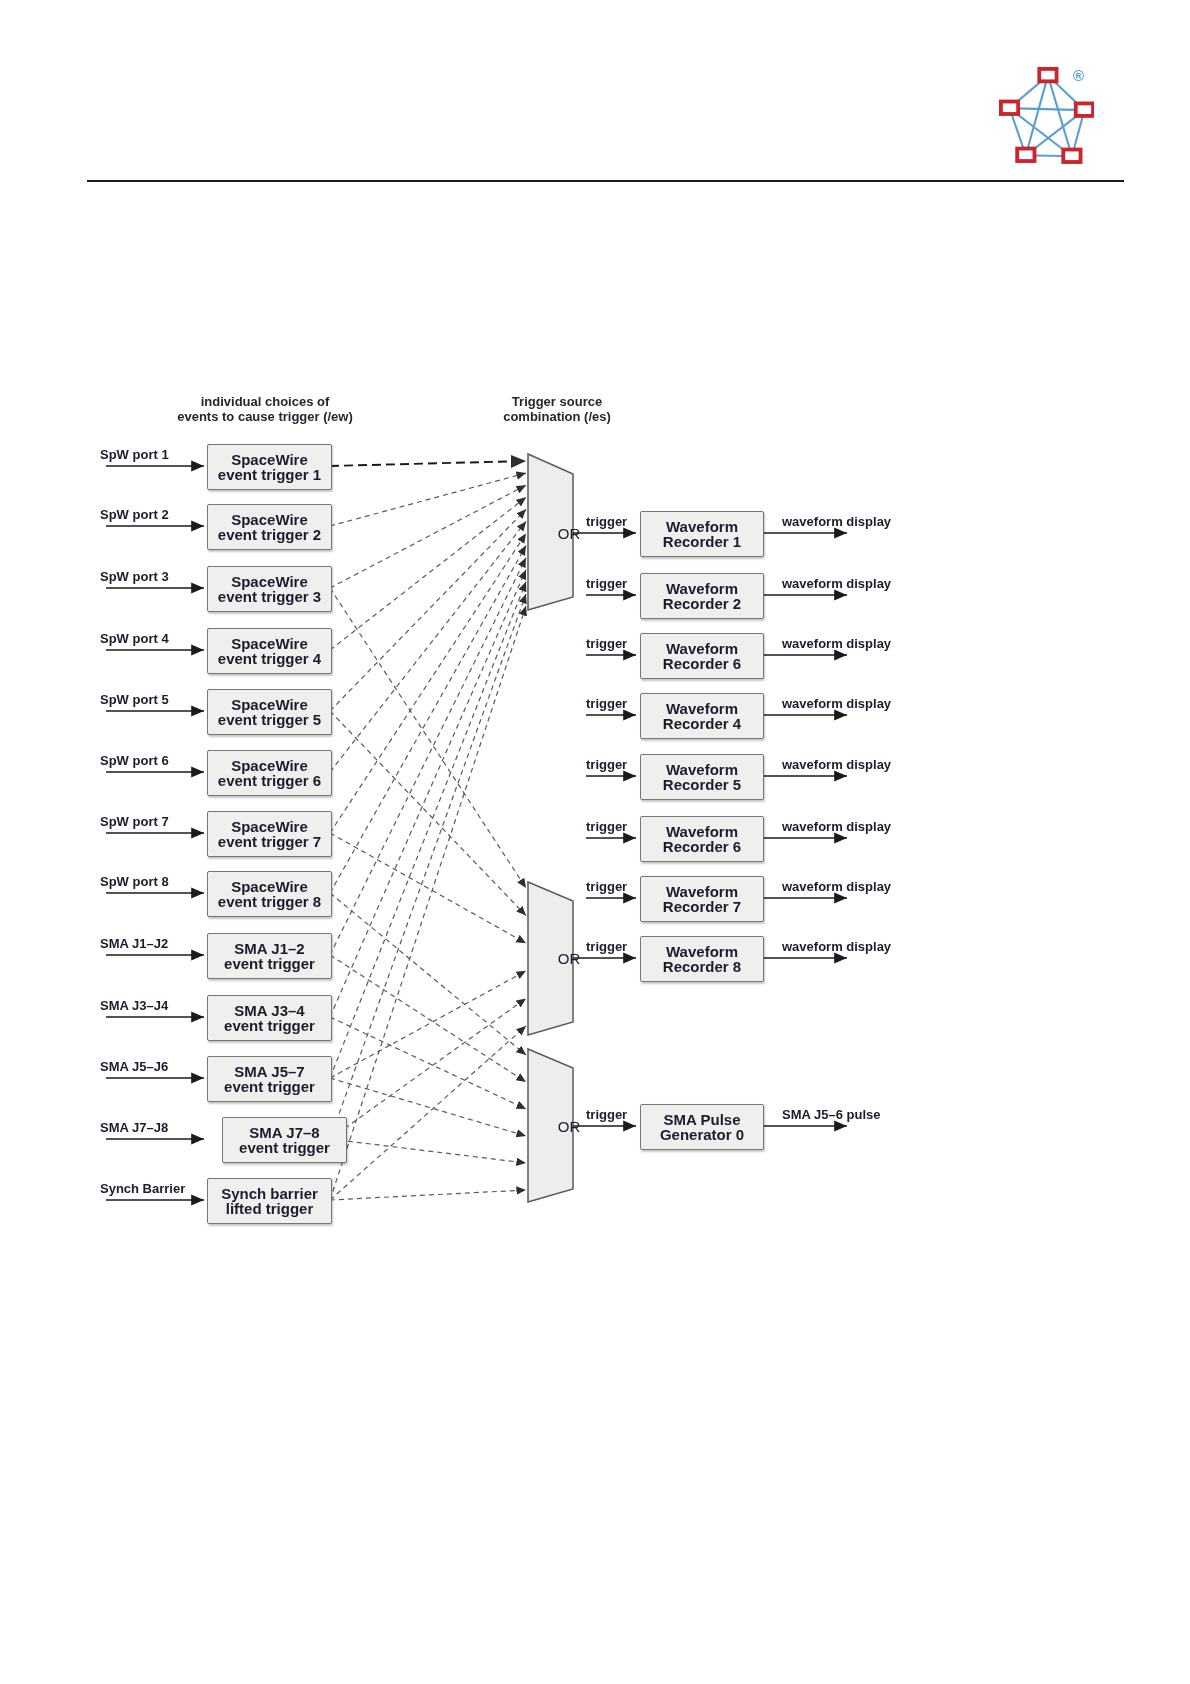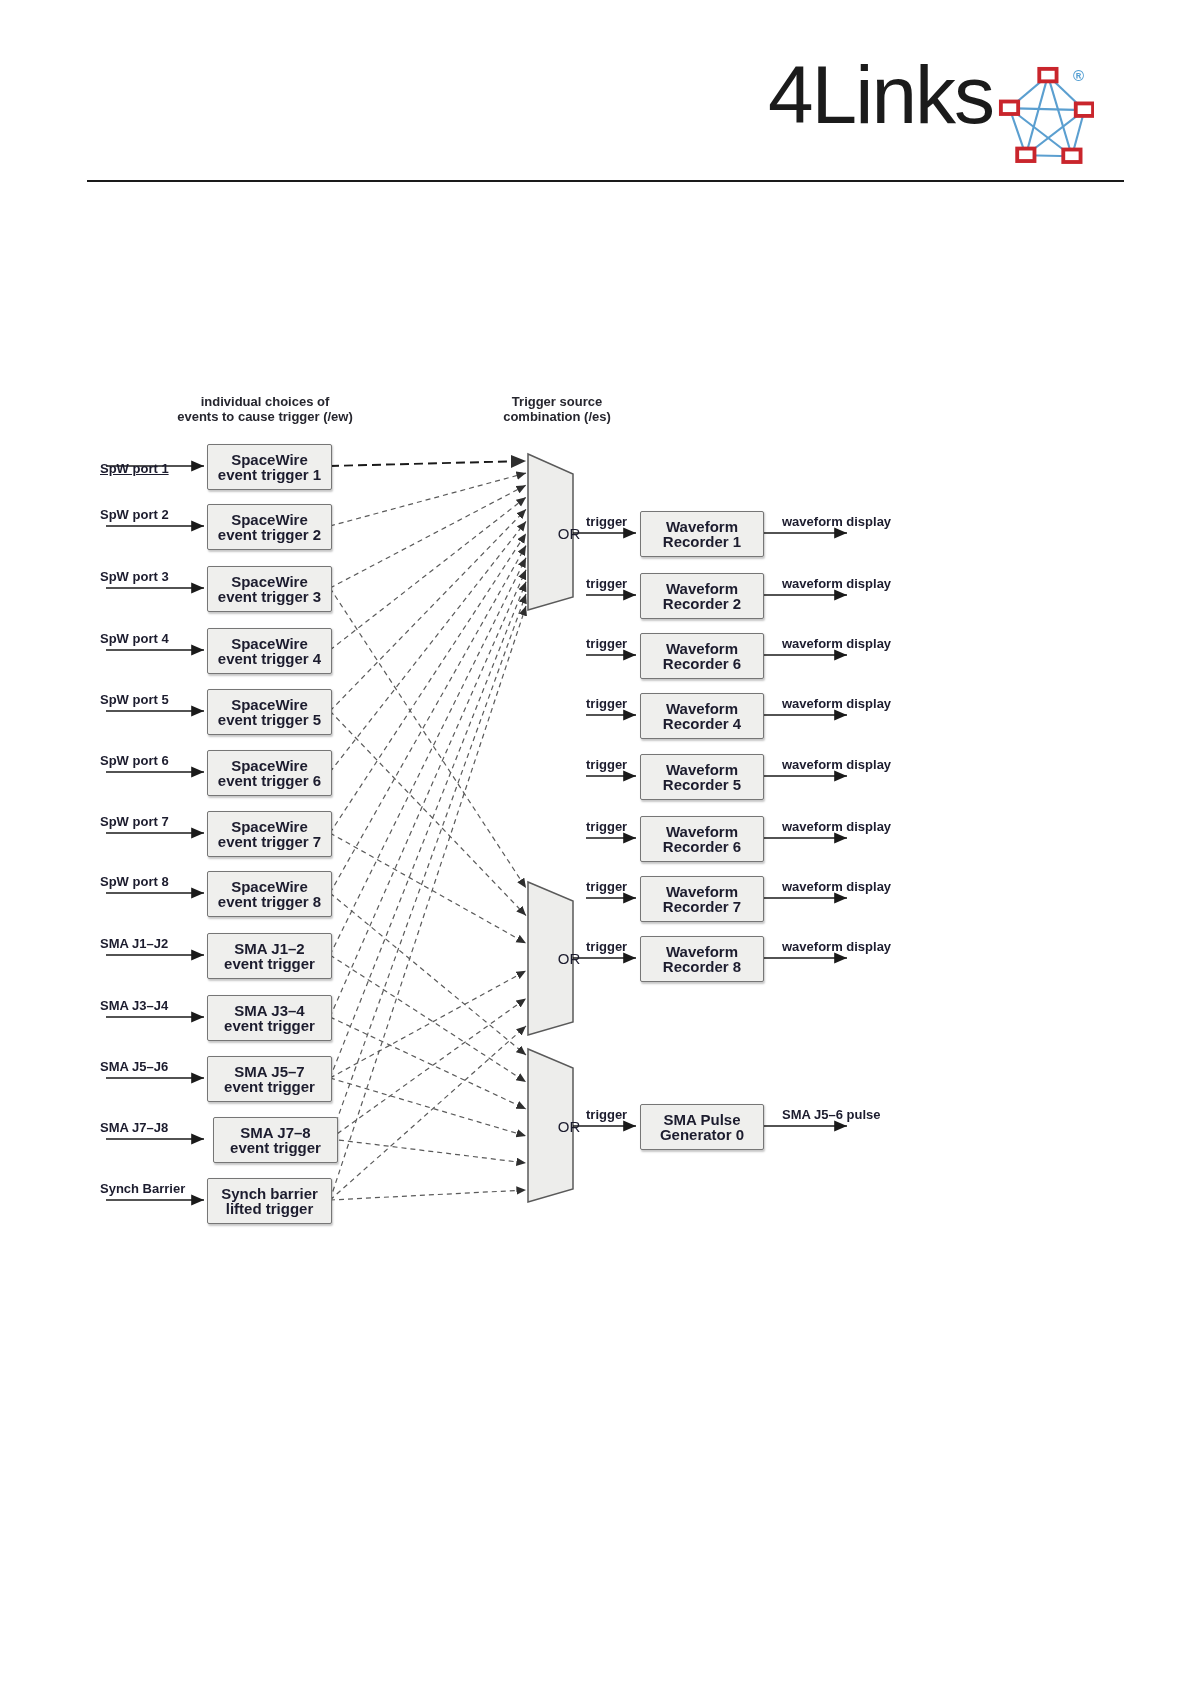--- a/index.html
+++ b/index.html
@@ -24,21 +24,20 @@
            display:flex;flex-direction:column;align-items:center;justify-content:center;
            font-weight:700;font-size:15px;line-height:15px;color:#1c1c2e;text-align:center;}
   .orlbl{position:absolute;width:44px;text-align:center;font-weight:400;font-size:15px;color:#1c1c2e;padding-left:18px;}
   svg.overlay{position:absolute;left:0;top:0;}
 </style>
 </head>
 <body>
 
 <div class="page">
 
-  <div class="logo-text">4Links</div>
   <svg class="logo-icon" width="96" height="104" viewBox="0 0 100 108">
     <g stroke-width="2.2" fill="none" stroke="#5b9fd0">
       <line x1="52" y1="14" x2="12" y2="48"></line>
         <line x1="52" y1="14" x2="90" y2="50"></line>
       <line x1="52" y1="14" x2="29" y2="97"></line>
         <line x1="52" y1="14" x2="77" y2="98"></line>
       <line x1="12" y1="48" x2="90" y2="50"></line>
         <line x1="12" y1="48" x2="29" y2="97"></line>
       <line x1="12" y1="48" x2="77" y2="98"></line>
         <line x1="90" y1="50" x2="29" y2="97"></line>
@@ -132,21 +131,21 @@
       <line x1="573" y1="958" x2="636" y2="958" stroke="#1a1a1a" stroke-width="1.6" marker-end="url(#ah)"></line>
       <line x1="762" y1="958" x2="847" y2="958" stroke="#1a1a1a" stroke-width="1.6" marker-end="url(#ah)"></line>
       <line x1="573" y1="1126" x2="636" y2="1126" stroke="#1a1a1a" stroke-width="1.6" marker-end="url(#ah)"></line>
       <line x1="762" y1="1126" x2="847" y2="1126" stroke="#1a1a1a" stroke-width="1.6" marker-end="url(#ah)"></line>
     </svg>
 
   <div id="nodes-layer">
       <div class="orlbl" style="left: 529px; top: 525px;">OR</div>
       <div class="orlbl" style="left: 529px; top: 950px;">OR</div>
       <div class="orlbl" style="left: 529px; top: 1118px;">OR</div>
-      <div class="lbl" style="left: 100px; top: 461px; text-decoration: underline;">SpW port 1</div>
+      <div class="lbl" style="left: 100px; top: 447px;">SpW port 1</div>
       <div class="nodebox" style="left: 207px; top: 444px; width: 123px; height: 44px;">
         <div>SpaceWire</div>
         <div>event trigger 1</div>
       </div>
       <div class="lbl" style="left: 100px; top: 507px;">SpW port 2</div>
       <div class="nodebox" style="left: 207px; top: 504px; width: 123px; height: 44px;">
         <div>SpaceWire</div>
         <div>event trigger 2</div>
       </div>
       <div class="lbl" style="left: 100px; top: 569px;">SpW port 3</div>
@@ -188,21 +187,21 @@
       <div class="nodebox" style="left: 207px; top: 995px; width: 123px; height: 44px;">
         <div>SMA J3–4</div>
         <div>event trigger</div>
       </div>
       <div class="lbl" style="left: 100px; top: 1059px;">SMA J5–J6</div>
       <div class="nodebox" style="left: 207px; top: 1056px; width: 123px; height: 44px;">
         <div>SMA J5–7</div>
         <div>event trigger</div>
       </div>
       <div class="lbl" style="left: 100px; top: 1120px;">SMA J7–J8</div>
-      <div class="nodebox" style="left: 213px; top: 1117px; width: 123px; height: 44px;">
+      <div class="nodebox" style="left: 222px; top: 1117px; width: 123px; height: 44px;">
         <div>SMA J7–8</div>
         <div>event trigger</div>
       </div>
       <div class="lbl" style="left: 100px; top: 1181px;">Synch Barrier</div>
       <div class="nodebox" style="left: 207px; top: 1178px; width: 123px; height: 44px;">
         <div>Synch barrier</div>
         <div>lifted trigger</div>
       </div>
       <div class="lbl" style="left: 586px; top: 514px;">trigger</div>
       <div class="nodebox" style="left: 640px; top: 511px; width: 122px; height: 44px;">

